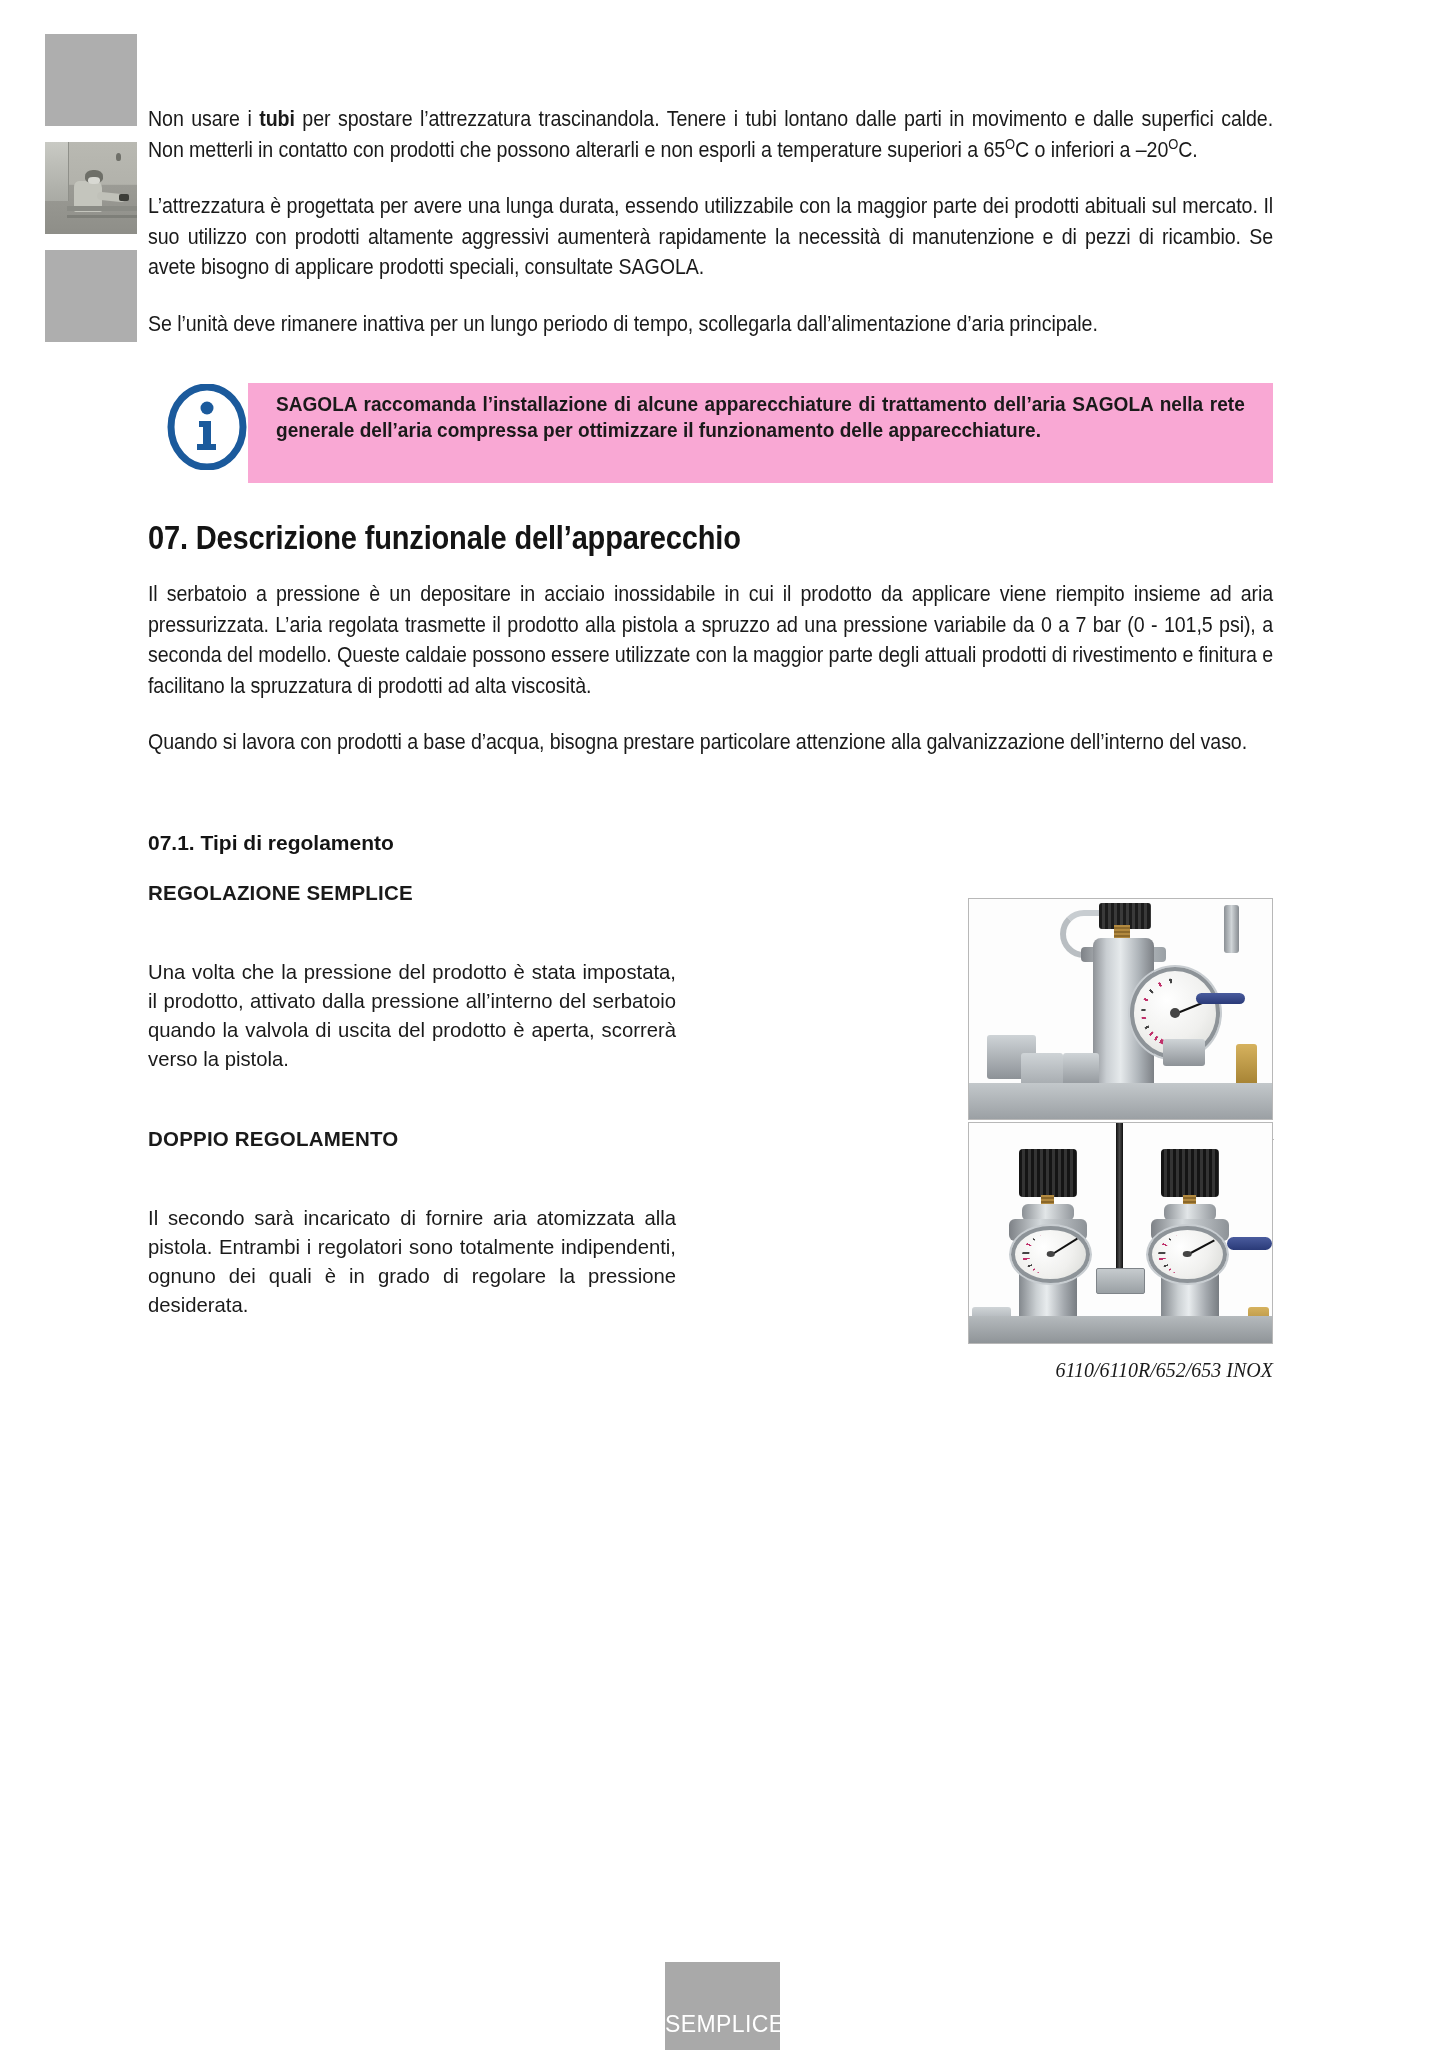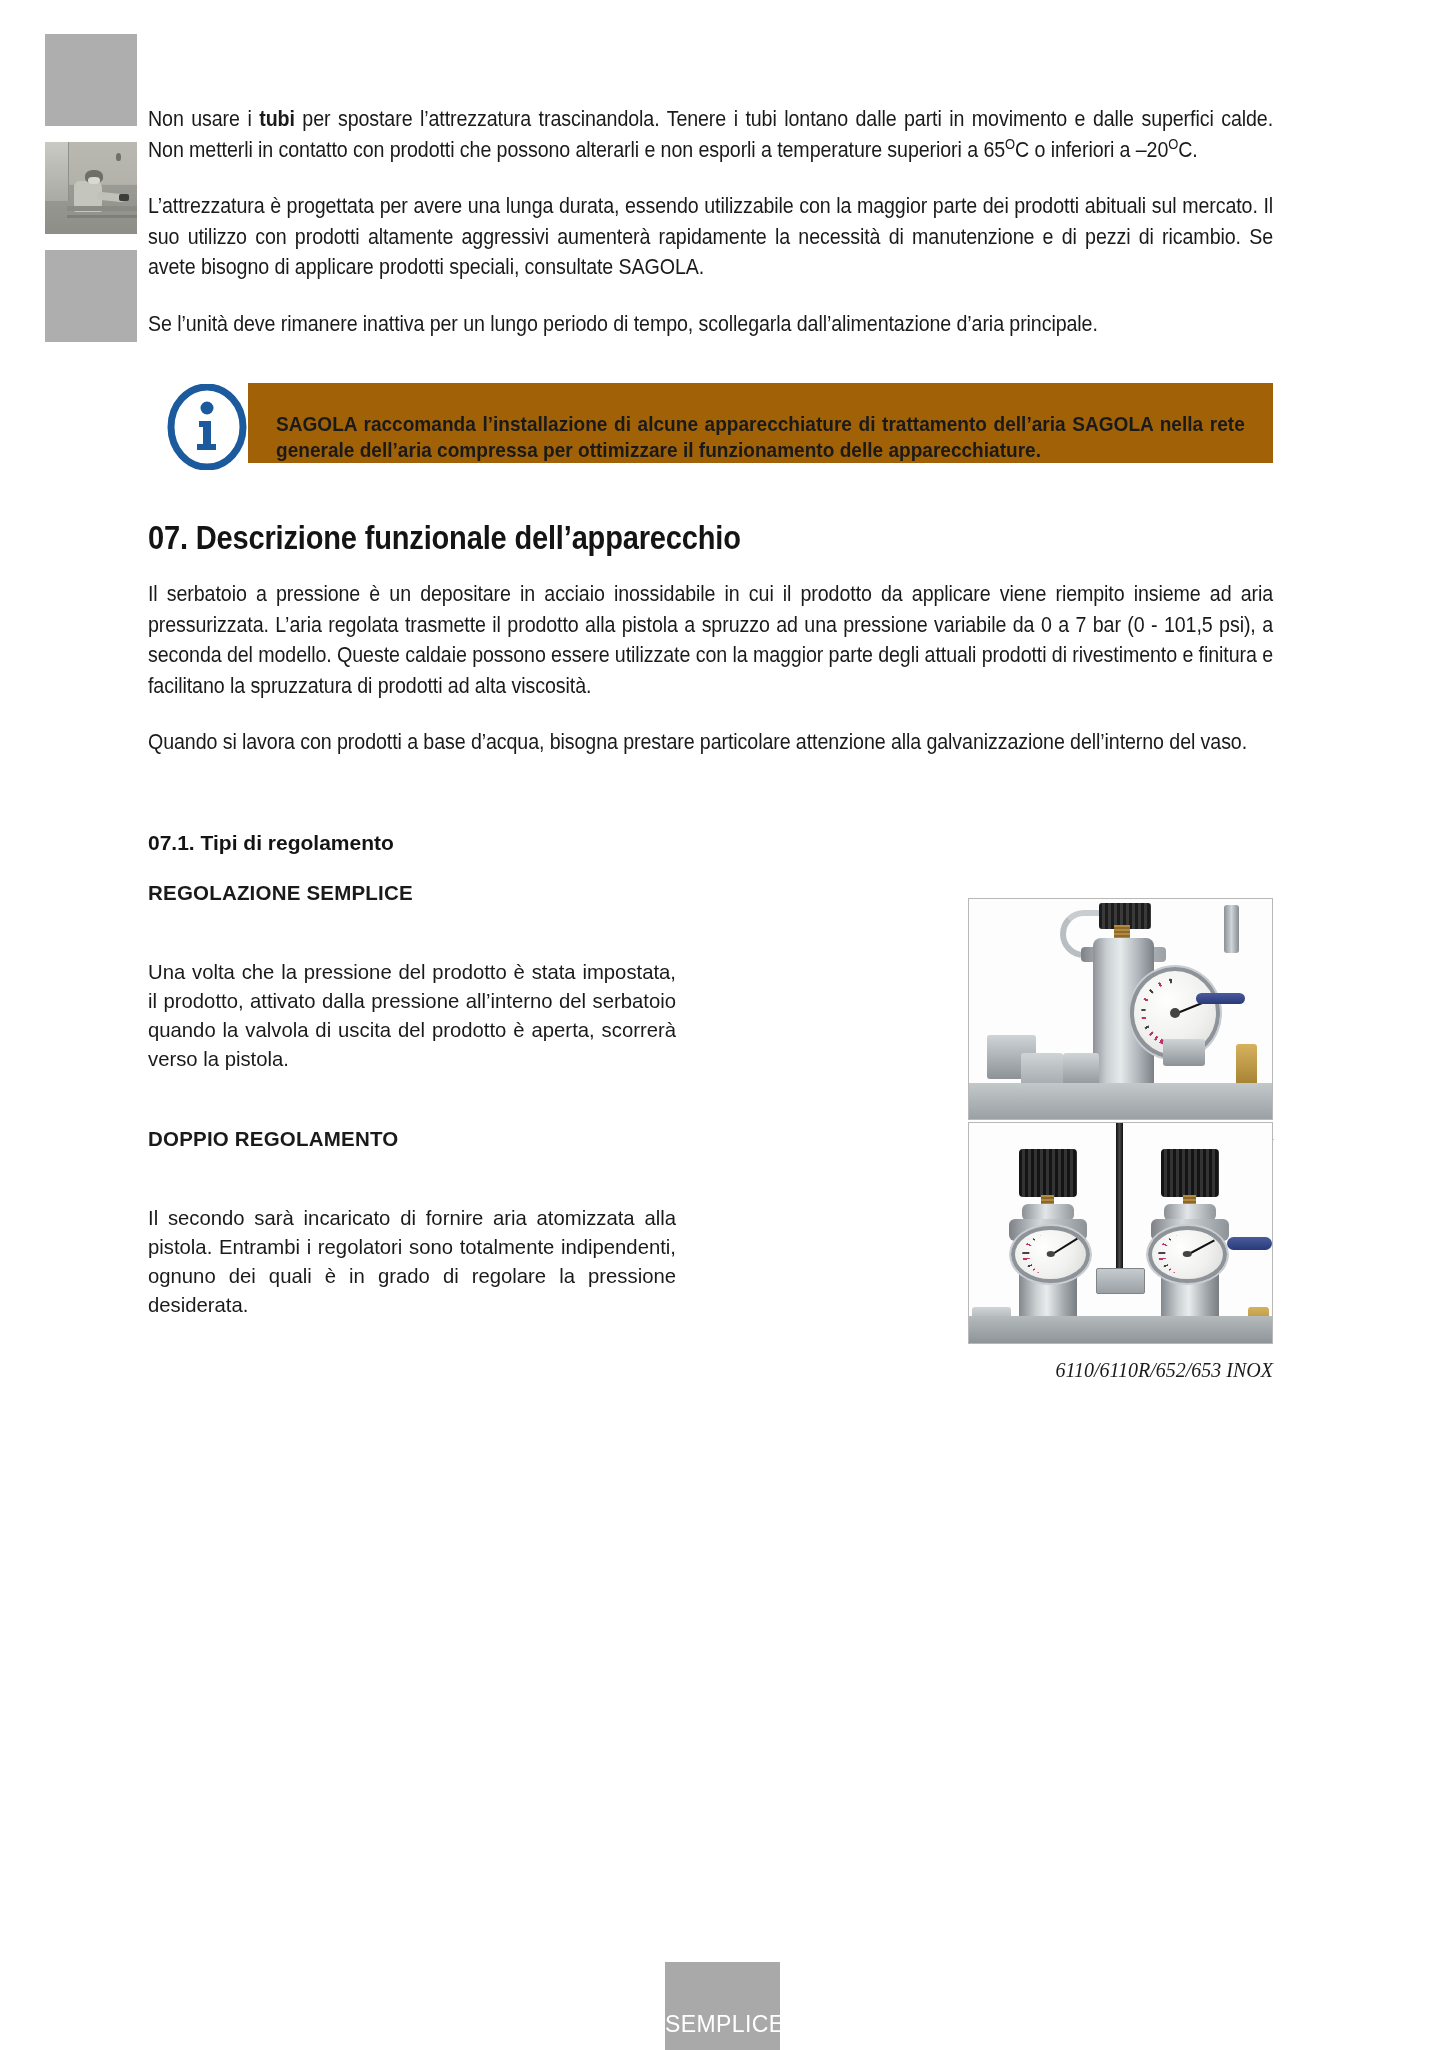--- a/index.html
+++ b/index.html
@@ -125,23 +125,23 @@
     top: 1px;
     width: 86px;
     height: 86px;
   }
   .note-icon svg { display: block; }
   .note-box {
     position: absolute;
     left: 100px;
     top: 0;
     width: 1025px;
-    height: 80px;
-    background: #a16207;
-    padding: 28px 28px 0 28px;
+    height: 100px;
+    background: #f9a8d4;
+    padding: 8px 28px 0 28px;
   }
   .note-text {
     font-family: "Liberation Sans", sans-serif;
     font-weight: 700;
     font-size: 20.5px;
     line-height: 25.5px;
     text-align: justify;
     color: #1a1a1a;
     transform: scaleX(0.93);
     transform-origin: left center;

